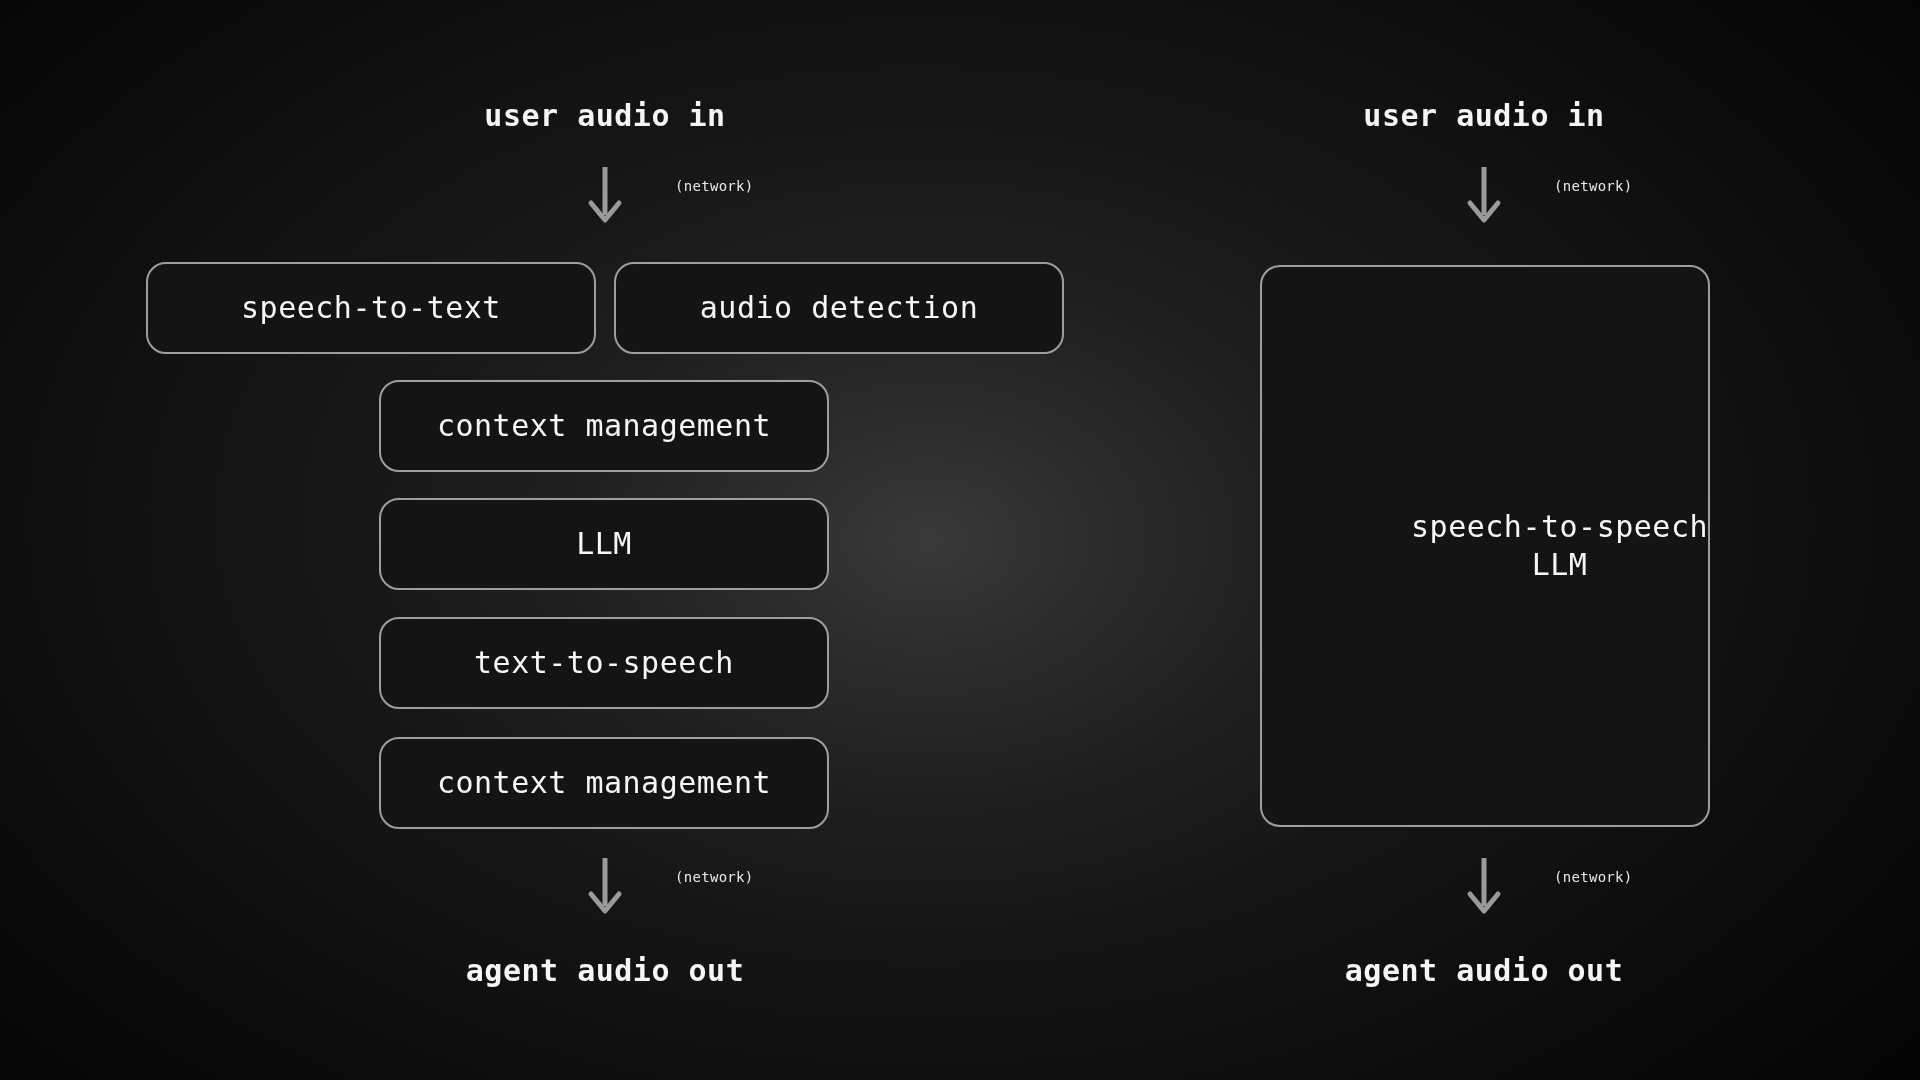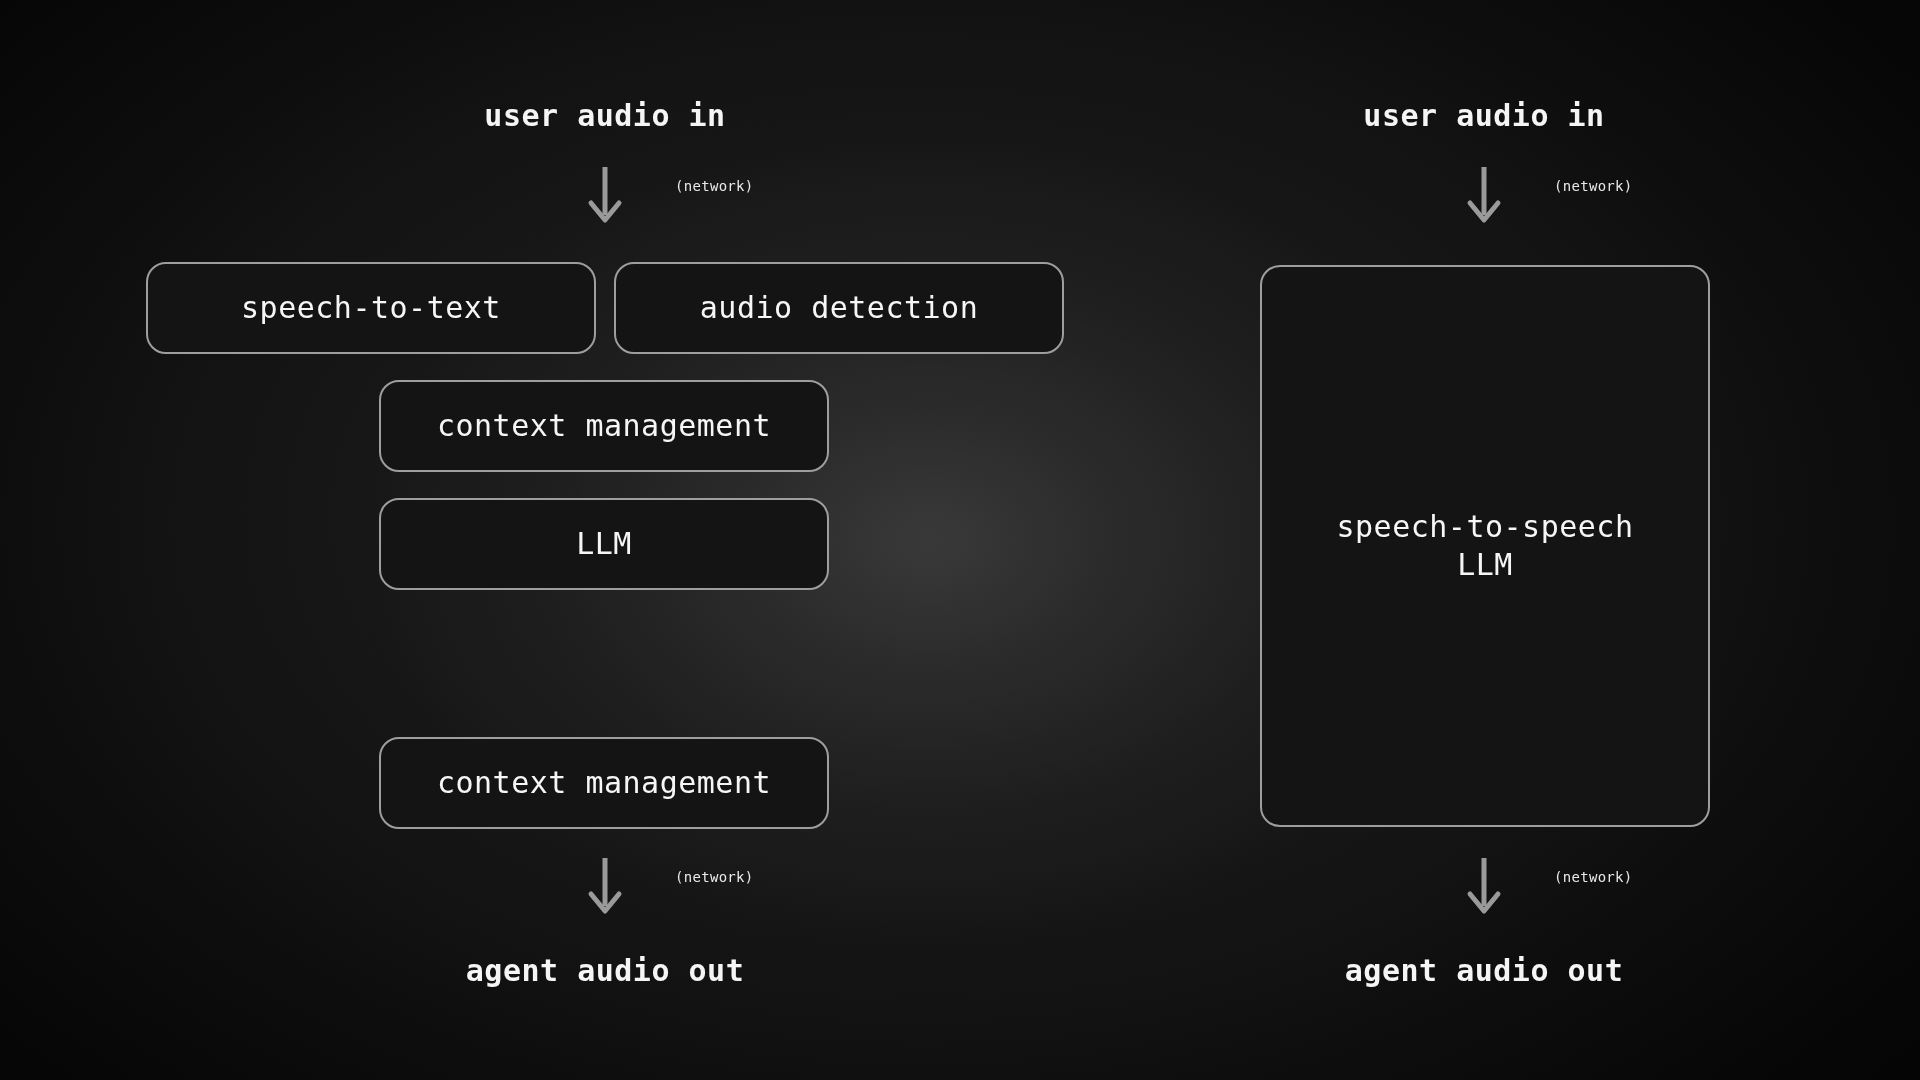--- a/index.html
+++ b/index.html
@@ -111,20 +111,23 @@
   </div>
 
   <div class="node" style="left:379px; top:380px; width:450px; height:92px;">
     <span class="node-label">context management</span>
   </div>
 
   <div class="node" style="left:379px; top:498px; width:450px; height:92px;">
     <span class="node-label">LLM</span>
   </div>
 
+  <div class="node" style="left:379px; top:617px; width:450px; height:92px;">
+    <span class="node-label">text-to-speech</span>
+  </div>
 
   <div class="node" style="left:379px; top:737px; width:450px; height:92px;">
     <span class="node-label">context management</span>
   </div>
 
   <div class="arrow" style="left:584px; top:856px;">
     <svg viewBox="0 0 42 62" xmlns="http://www.w3.org/2000/svg">
       <path d="M21 2 L21 50" stroke="#9a9a9a" stroke-width="5" fill="none" stroke-linecap="butt"></path>
       <path d="M7 38 L21 55 L35 38" stroke="#9a9a9a" stroke-width="5" fill="none" stroke-linecap="round" stroke-linejoin="round"></path>
     </svg>
@@ -138,21 +141,21 @@
 
   <div class="arrow" style="left:1463px; top:165px;">
     <svg viewBox="0 0 42 62" xmlns="http://www.w3.org/2000/svg">
       <path d="M21 2 L21 50" stroke="#9a9a9a" stroke-width="5" fill="none" stroke-linecap="butt"></path>
       <path d="M7 38 L21 55 L35 38" stroke="#9a9a9a" stroke-width="5" fill="none" stroke-linecap="round" stroke-linejoin="round"></path>
     </svg>
   </div>
 
   <div class="net-label" style="left:1554px; top:178px;">(network)</div>
 
-  <div class="node big" style="left:1260px; top:265px; width:450px; height:562px;">
+  <div class="node big" style="left:1260px; top:265px; width:450px; height:562px;justify-content:flex-end;">
     <span class="node-label">speech-to-speech
 LLM</span>
   </div>
 
   <div class="arrow" style="left:1463px; top:856px;">
     <svg viewBox="0 0 42 62" xmlns="http://www.w3.org/2000/svg">
       <path d="M21 2 L21 50" stroke="#9a9a9a" stroke-width="5" fill="none" stroke-linecap="butt"></path>
       <path d="M7 38 L21 55 L35 38" stroke="#9a9a9a" stroke-width="5" fill="none" stroke-linecap="round" stroke-linejoin="round"></path>
     </svg>
   </div>

